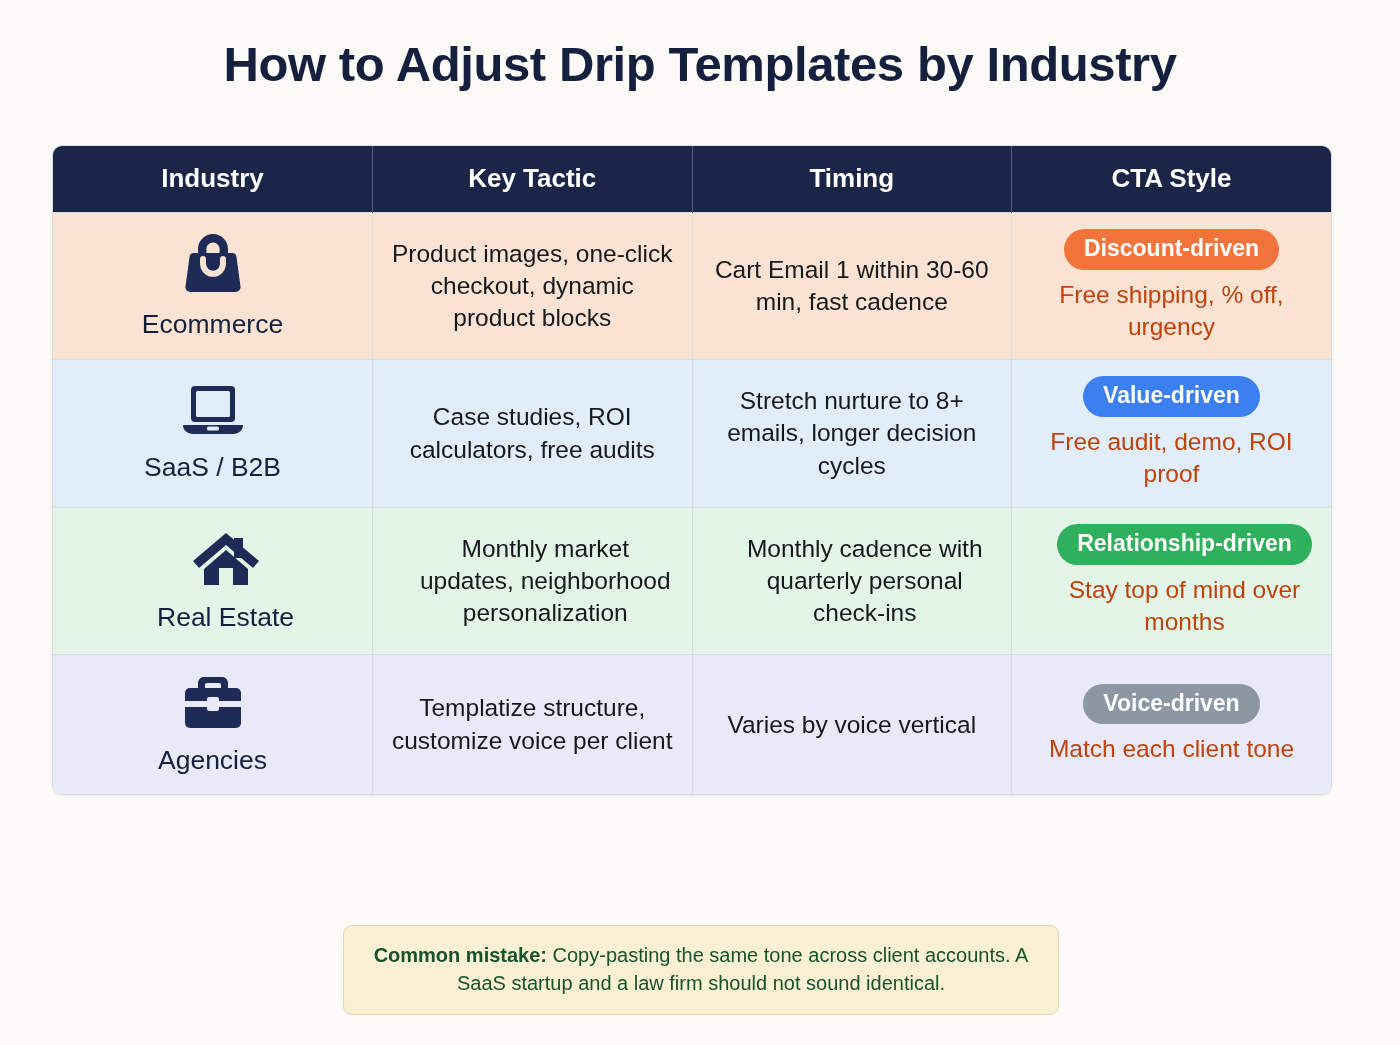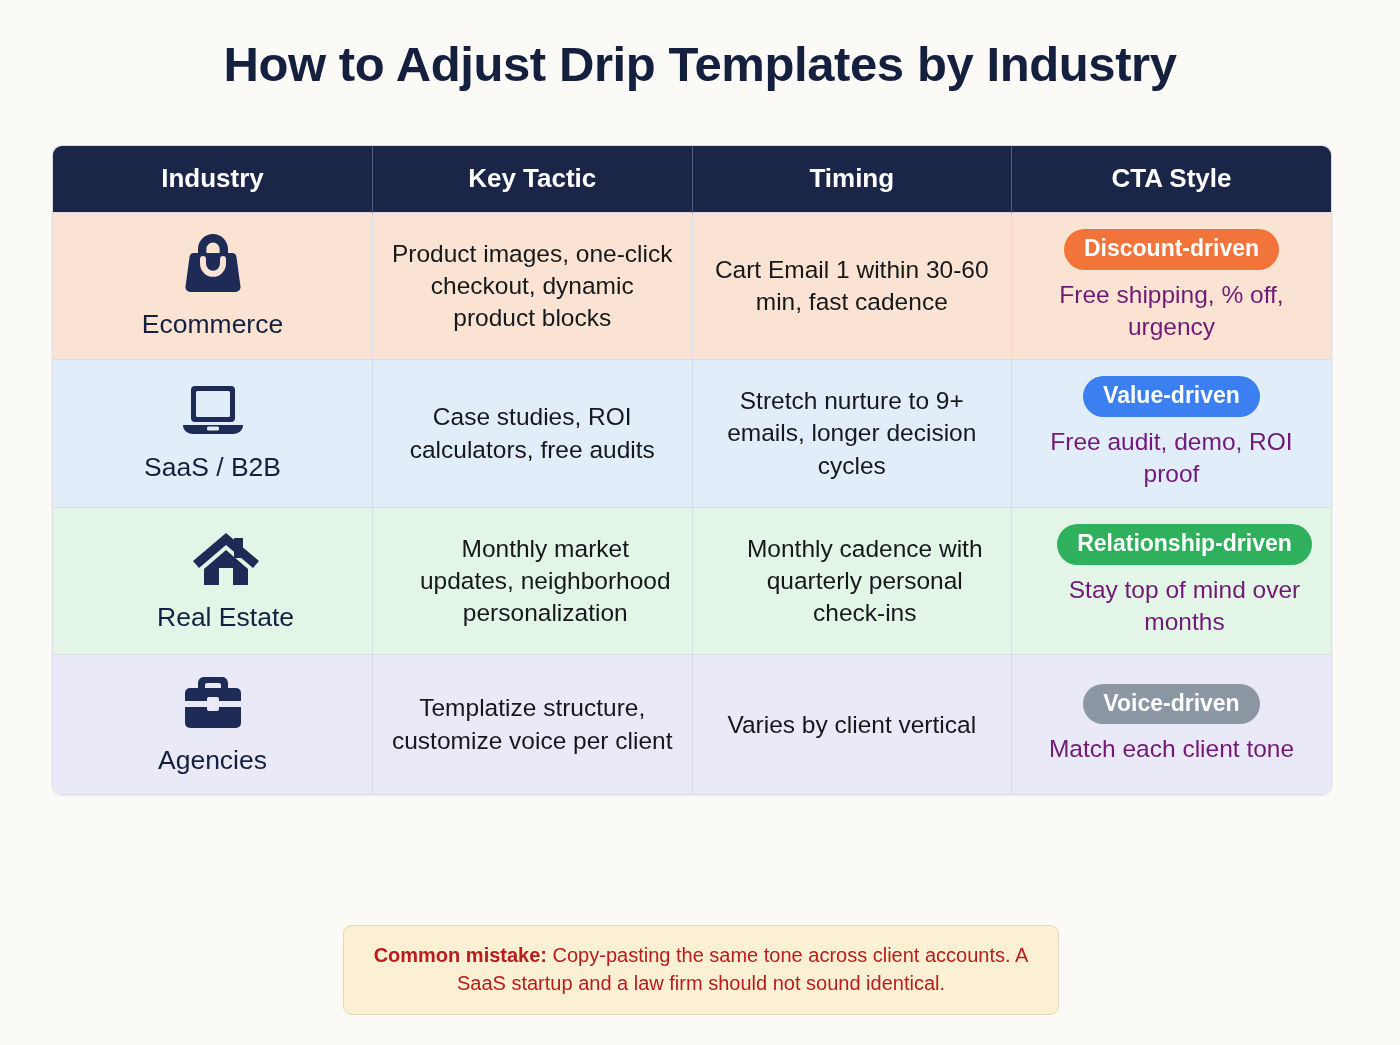--- a/index.html
+++ b/index.html
@@ -107,37 +107,37 @@
     padding: 7px 20px 8px;
     font-size: 23px;
     font-weight: bold;
     color: #FFFFFF;
     white-space: nowrap;
     line-height: 1.12;
   }
   .cta-desc {
     font-size: 24.5px;
     line-height: 1.32;
-    color: #701a75;
+    color: #c2410c;
   }
 
   
   .note {
     position: absolute;
     left: 343px;
     top: 925px;
     width: 716px;
     background: #FBF0D3;
     border: 1px solid #E4D9B4;
     border-radius: 9px;
     padding: 15px 22px 16px;
     text-align: center;
     font-size: 20px;
     line-height: 1.42;
-    color: #b91c1c;
+    color: #14532d;
   }
   .note .note-strong { font-weight: bold; }
 </style>
 </head>
 <body>
 
 <div class="page">
 
   <h1 class="title">How to Adjust Drip Templates by Industry</h1>
 
@@ -184,21 +184,21 @@
                   <rect x="14" y="4" width="44" height="36" rx="4" fill="#1E2B57"></rect>
                   <rect x="19" y="9" width="34" height="26" rx="1.5" fill="#E2EDFA"></rect>
                   <path d="M6 43h60c0 5.5-4.5 9-10 9H16c-5.5 0-10-3.5-10-9z" fill="#1E2B57"></path>
                   <rect x="30" y="44.5" width="12" height="4" rx="1.6" fill="#E2EDFA"></rect>
                 </svg>
               </span>
               <span class="industry-label">SaaS / B2B</span>
             </div>
           </td>
           <td>Case studies, ROI calculators, free audits</td>
-          <td>Stretch nurture to 9+ emails, longer decision cycles</td>
+          <td>Stretch nurture to 8+ emails, longer decision cycles</td>
           <td>
             <div class="cta-inner">
               <span class="badge" style="background:#3C7FF0">Value-driven</span>
               <span class="cta-desc">Free audit, demo, ROI proof</span>
             </div>
           </td>
         </tr>
 
         <tr class="row-realestate">
           <td class="industry-cell">
@@ -232,21 +232,21 @@
                   <path d="M27 6h18c3.3 0 6 2.7 6 6v7h-7v-5c0-1.1-.9-2-2-2H30c-1.1 0-2 .9-2 2v5h-7v-7c0-3.3 2.7-6 6-6z" fill="#1E2B57"></path>
                   <rect x="8" y="17" width="56" height="40" rx="5" fill="#1E2B57"></rect>
                   <rect x="8" y="30" width="56" height="6" fill="#EAE9F7"></rect>
                   <rect x="30" y="26" width="12" height="14" rx="2" fill="#EAE9F7"></rect>
                 </svg>
               </span>
               <span class="industry-label">Agencies</span>
             </div>
           </td>
           <td>Templatize structure, customize voice per client</td>
-          <td>Varies by client vertical</td>
+          <td>Varies by voice vertical</td>
           <td>
             <div class="cta-inner">
               <span class="badge" style="background:#8C97A3">Voice-driven</span>
               <span class="cta-desc">Match each client tone</span>
             </div>
           </td>
         </tr>
 
       </tbody>
     </table>

